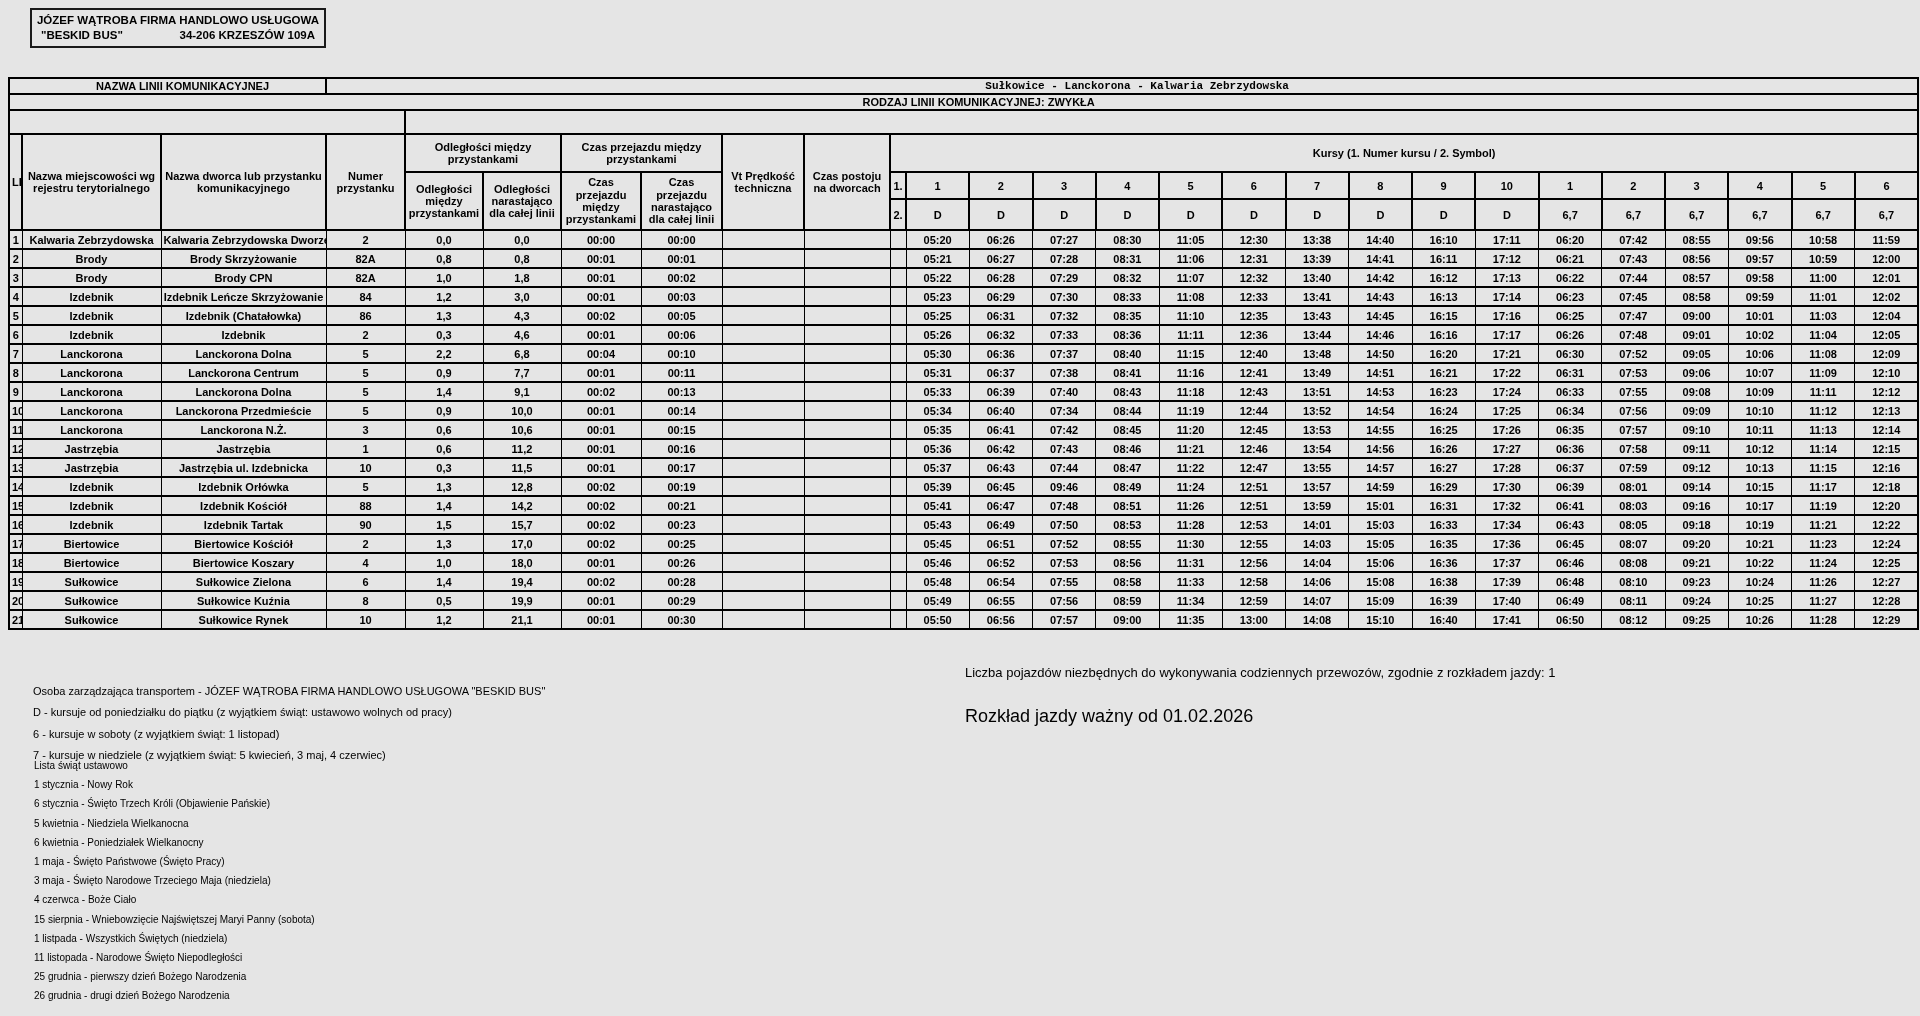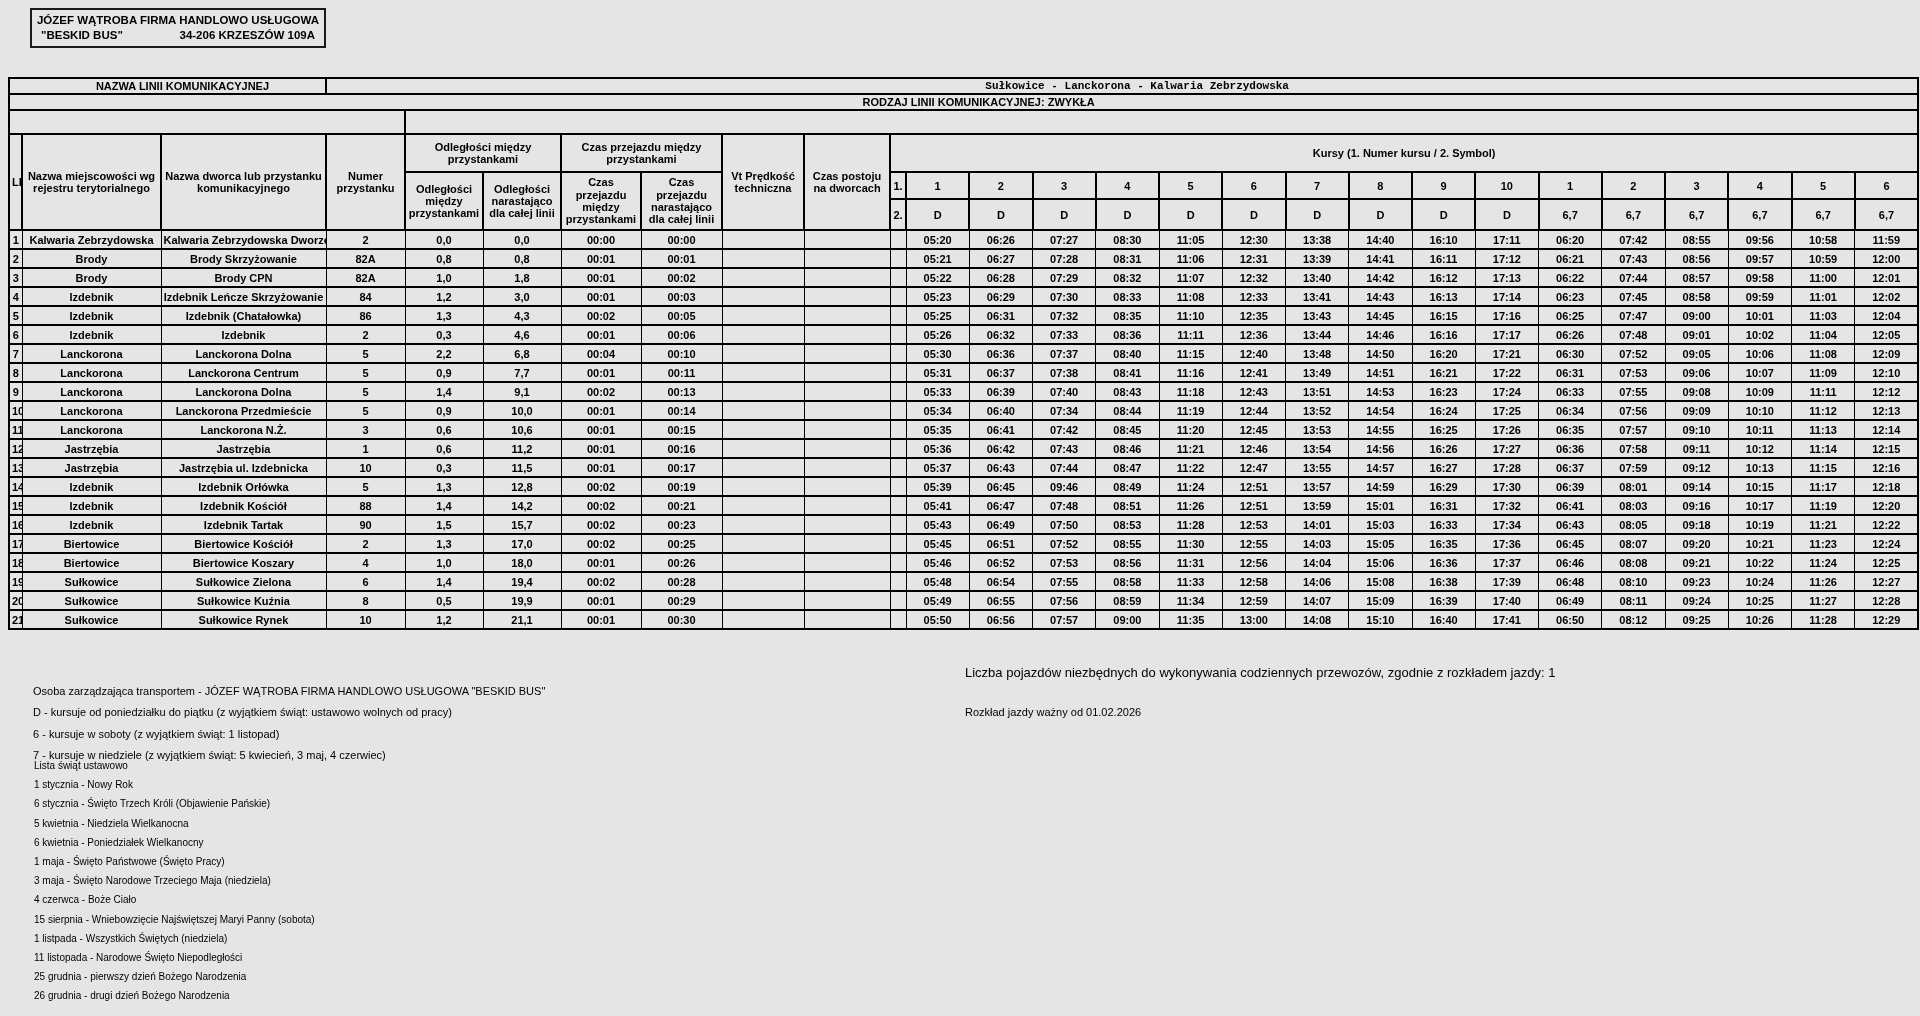--- a/index.html
+++ b/index.html
@@ -34,21 +34,21 @@
   .hr2 td{height:24px;}
   .hr3 td{height:27px;}
 
   .data-row td{border-width:2px 1px;height:17px;white-space:nowrap;}
   .a-left{text-align:left;padding-left:3px;}
   .a-right{text-align:right;padding-right:3px;}
 
   
   .footer-left{position:absolute;left:33px;top:661px;font-size:11px;line-height:21.4px;margin-top:20px;}
   .footer-right-1{position:absolute;left:965px;top:665px;font-size:13px;}
-  .footer-right-2{position:absolute;left:965px;top:706px;font-size:11px;}
+  .footer-right-2{position:absolute;left:965px;top:706px;font-size:18px;}
   .holidays{position:absolute;left:34px;top:756px;font-size:10px;line-height:19.2px;}
 </style>
 </head>
 <body>
 
 <div class="page">
 
   <div class="company-box">
     <div class="company-l1">JÓZEF WĄTROBA FIRMA HANDLOWO USŁUGOWA</div>
     <div class="company-l2">

